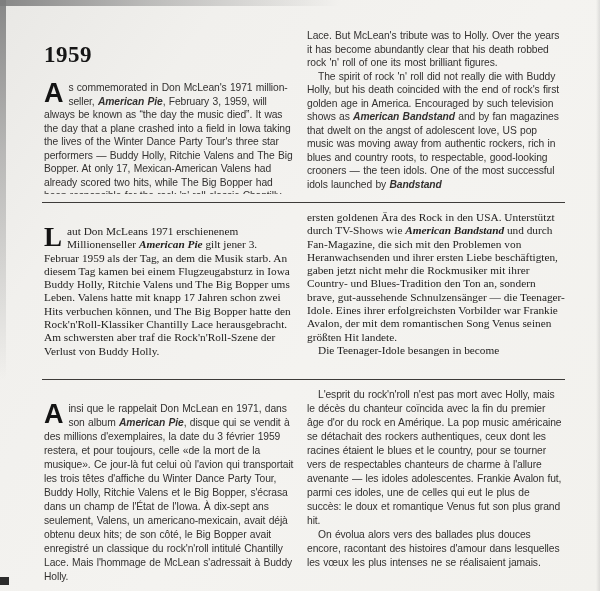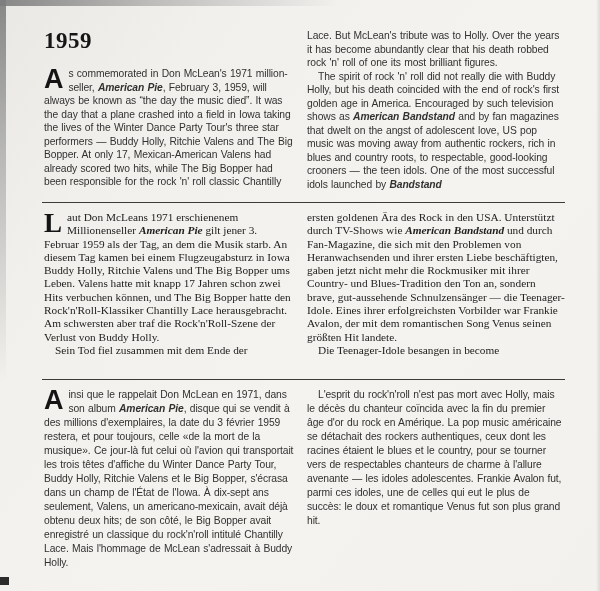--- a/index.html
+++ b/index.html
@@ -43,21 +43,21 @@
     padding: 29px 35px 0 44px;
   }
   .section {
     display: flex;
     gap: 13px;
     align-items: flex-start;
     overflow: hidden;
   }
   .section-en { height: 165px; }
   .section-de { height: 160px; }
-  .col-left  { width: 250px; flex: none; }
+  .col-left  { width: 250px; flex: none; margin-top: 14px; }
   .col-right { flex: 1; min-width: 0; }
 
   
   .sans-text {
     font-family: "Liberation Sans", sans-serif;
     font-size: 10.3px;
     line-height: 13.5px;
     letter-spacing: -0.1px;
     word-spacing: 0.6px;
     color: #333130;
@@ -128,21 +128,20 @@
           </div>
       </div>
     </div>
 
     <hr class="divider">
 
     <div class="section section-de serif-text">
       <div class="col col-left">
         <div class="col-body">
             <p class="para"><span class="drop-cap">L</span><span>aut Don McLeans 1971 erschienenem Millionenseller </span><span class="italic">American Pie</span><span> gilt jener 3. Februar 1959 als der Tag, an dem die Musik starb. An diesem Tag kamen bei einem Flugzeugabsturz in Iowa Buddy Holly, Ritchie Valens und The Big Bopper ums Leben. Valens hatte mit knapp 17 Jahren schon zwei Hits verbuchen können, und The Big Bopper hatte den Rock'n'Roll-Klassiker </span><span class="bold">Chantilly Lace</span><span> herausgebracht. Am schwersten aber traf die Rock'n'Roll-Szene der Verlust von Buddy Holly.</span></p>
-            <p class="para indent"><span>Sein Tod fiel zusammen mit dem Ende der</span></p>
           </div>
       </div>
       <div class="col col-right">
         <div class="col-body">
             <p class="para"><span>ersten goldenen Ära des Rock in den USA. Unterstützt durch TV-Shows wie </span><span class="italic">American Bandstand</span><span> und durch Fan-Magazine, die sich mit den Problemen von Heranwachsenden und ihrer ersten Liebe beschäftigten, gaben jetzt nicht mehr die Rockmusiker mit ihrer Country- und Blues-Tradition den Ton an, sondern brave, gut-aussehende Schnulzensänger — die Teenager-Idole. Eines ihrer erfolgreichsten Vorbilder war Frankie Avalon, der mit dem romantischen Song </span><span class="bold">Venus</span><span> seinen größten Hit landete.</span></p>
             <p class="para indent"><span>Die Teenager-Idole besangen in become</span></p>
           </div>
       </div>
     </div>
 
@@ -150,20 +149,21 @@
 
     <div class="section section-fr sans-text">
       <div class="col col-left">
         <div class="col-body">
             <p class="para"><span class="drop-cap">A</span><span>insi que le rappelait Don McLean en 1971, dans son album </span><span class="italic">American Pie</span><span>, disque qui se vendit à des millions d'exemplaires, la date du 3 février 1959 restera, et pour toujours, celle «de la mort de la musique». Ce jour-là fut celui où l'avion qui transportait les trois têtes d'affiche du Winter Dance Party Tour, Buddy Holly, Ritchie Valens et le Big Bopper, s'écrasa dans un champ de l'État de l'Iowa. À dix-sept ans seulement, Valens, un americano-mexicain, avait déjà obtenu deux hits; de son côté, le Big Bopper avait enregistré un classique du rock'n'roll intitulé </span><span class="bold">Chantilly Lace.</span><span> Mais l'hommage de McLean s'adressait à Buddy Holly.</span></p>
           </div>
       </div>
       <div class="col col-right">
         <div class="col-body">
             <p class="para indent"><span>L'esprit du rock'n'roll n'est pas mort avec Holly, mais le décès du chanteur coïncida avec la fin du premier âge d'or du rock en Amérique. La pop music américaine se détachait des rockers authentiques, ceux dont les racines étaient le blues et le country, pour se tourner vers de respectables chanteurs de charme à l'allure avenante — les idoles adolescentes. Frankie Avalon fut, parmi ces idoles, une de celles qui eut le plus de succès: le doux et romantique </span><span class="bold">Venus</span><span> fut son plus grand hit.</span></p>
+            <p class="para indent"><span>On évolua alors vers des ballades plus douces encore, racontant des histoires d'amour dans lesquelles les vœux les plus intenses ne se réalisaient jamais.</span></p>
           </div>
       </div>
     </div>
 
   </div>
 
   <div class="corner-mark"></div>
 </div>
 
 </body></html>

